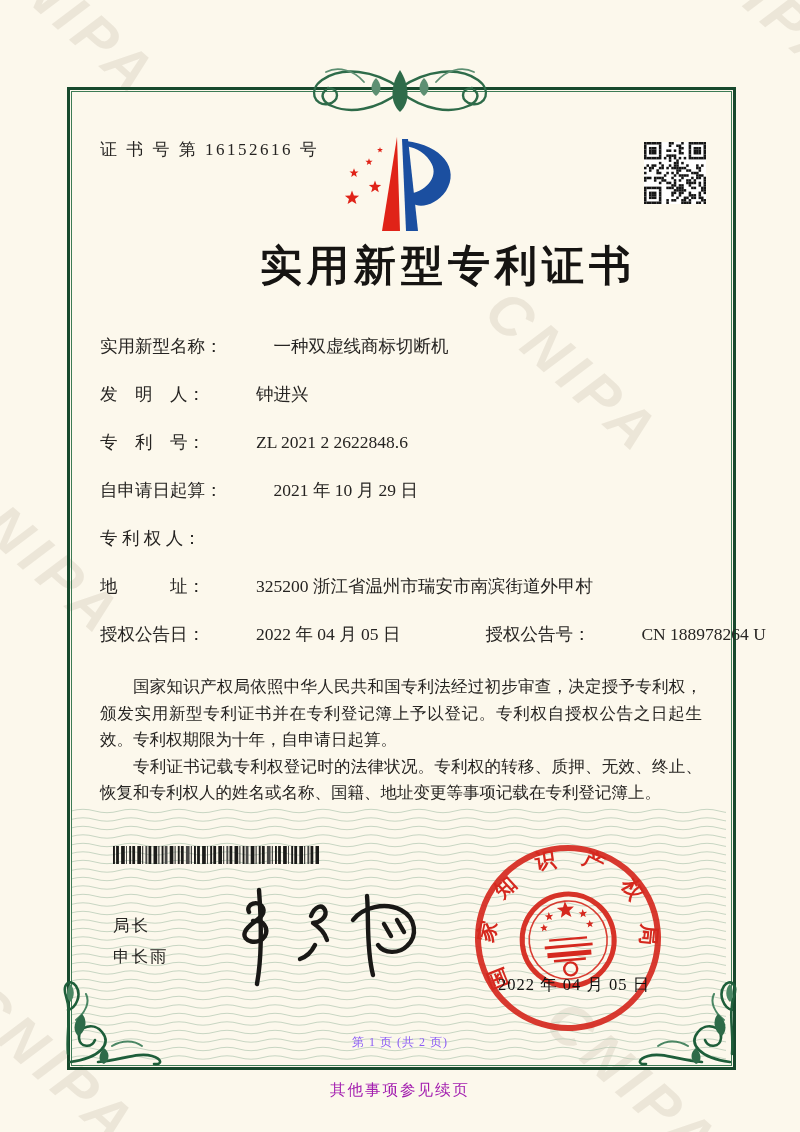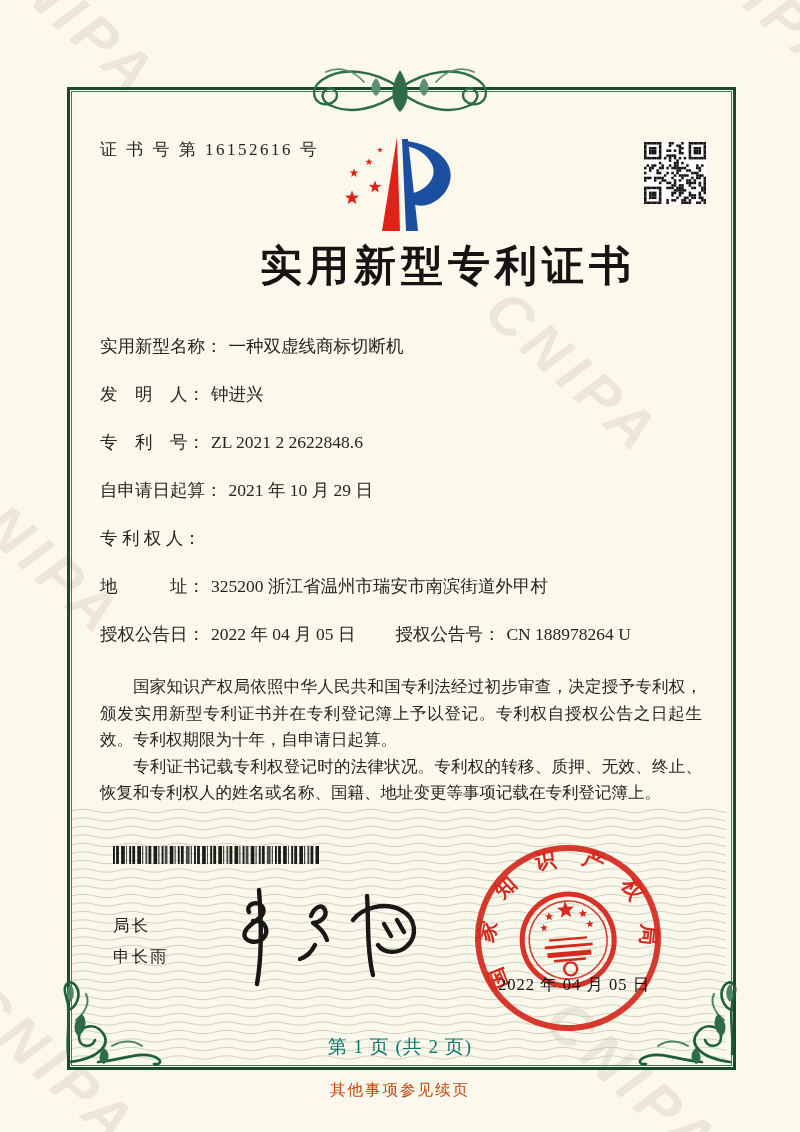--- a/index.html
+++ b/index.html
@@ -15,43 +15,43 @@
   
   .orn{position:absolute;}
   
   .cert-no{position:absolute;left:100px;top:138px;font-size:17px;letter-spacing:2.5px;}
   .logo{position:absolute;left:330px;top:131px;}
   .qr{position:absolute;left:644px;top:142px;}
   .title{position:absolute;left:0;top:238px;width:800px;text-align:center;
          font-size:42px;font-weight:bold;letter-spacing:5px;color:#161412;margin-left:48px;}
   
   .fields{position:absolute;left:100px;top:322px;width:606px;}
-  .row{height:48px;display:flex;align-items:center;font-size:17.5px;}
+  .row{height:48px;display:flex;align-items:center;font-size:17.5px;gap:45px;}
   .row .lbl{white-space:pre;}
   .row .val{margin-left:6px;white-space:pre;}
   .lbl2{margin-left:40px;white-space:pre;}
   
   .notice{position:absolute;left:100px;top:652px;width:602px;font-size:16.5px;
           line-height:26.5px;text-align:justify;margin-top:22px;}
   .notice p{margin:0;text-indent:2em;}
   
   .barcode{position:absolute;left:113px;top:846px;}
   
   .signer-title{position:absolute;left:113px;top:915px;font-size:16.5px;letter-spacing:2px;}
   .signer-name{position:absolute;left:113px;top:946px;font-size:16.5px;letter-spacing:2px;}
   .sig{position:absolute;left:215px;top:882px;}
   
   .seal{position:absolute;left:472px;top:842px;transform:rotate(-5deg);}
   .seal-date{position:absolute;left:498px;top:974px;font-size:16.5px;color:#111;
              letter-spacing:1px;white-space:pre;}
   
   .page-info{position:absolute;left:0;top:1034px;width:800px;text-align:center;
-             font-size:19px;color:#0f766e;letter-spacing:1px;}
+             font-size:12px;color:#8b5cf6;letter-spacing:1px;}
   .cont-note{position:absolute;left:0;top:1080px;width:800px;text-align:center;
-             font-size:15.5px;color:#c2410c;letter-spacing:2px;}
+             font-size:15.5px;color:#a21caf;letter-spacing:2px;}
 </style>
 </head>
 <body>
 
 <div class="page">
 
   <div class="wm" style="left:-35px;top:-20px;">CNIPA</div>
   <div class="wm" style="left:655px;top:-38px;">CNIPA</div>
   <div class="wm" style="left:-70px;top:520px;">CNIPA</div>
   <div class="wm" style="left:468px;top:338px;">CNIPA</div>

